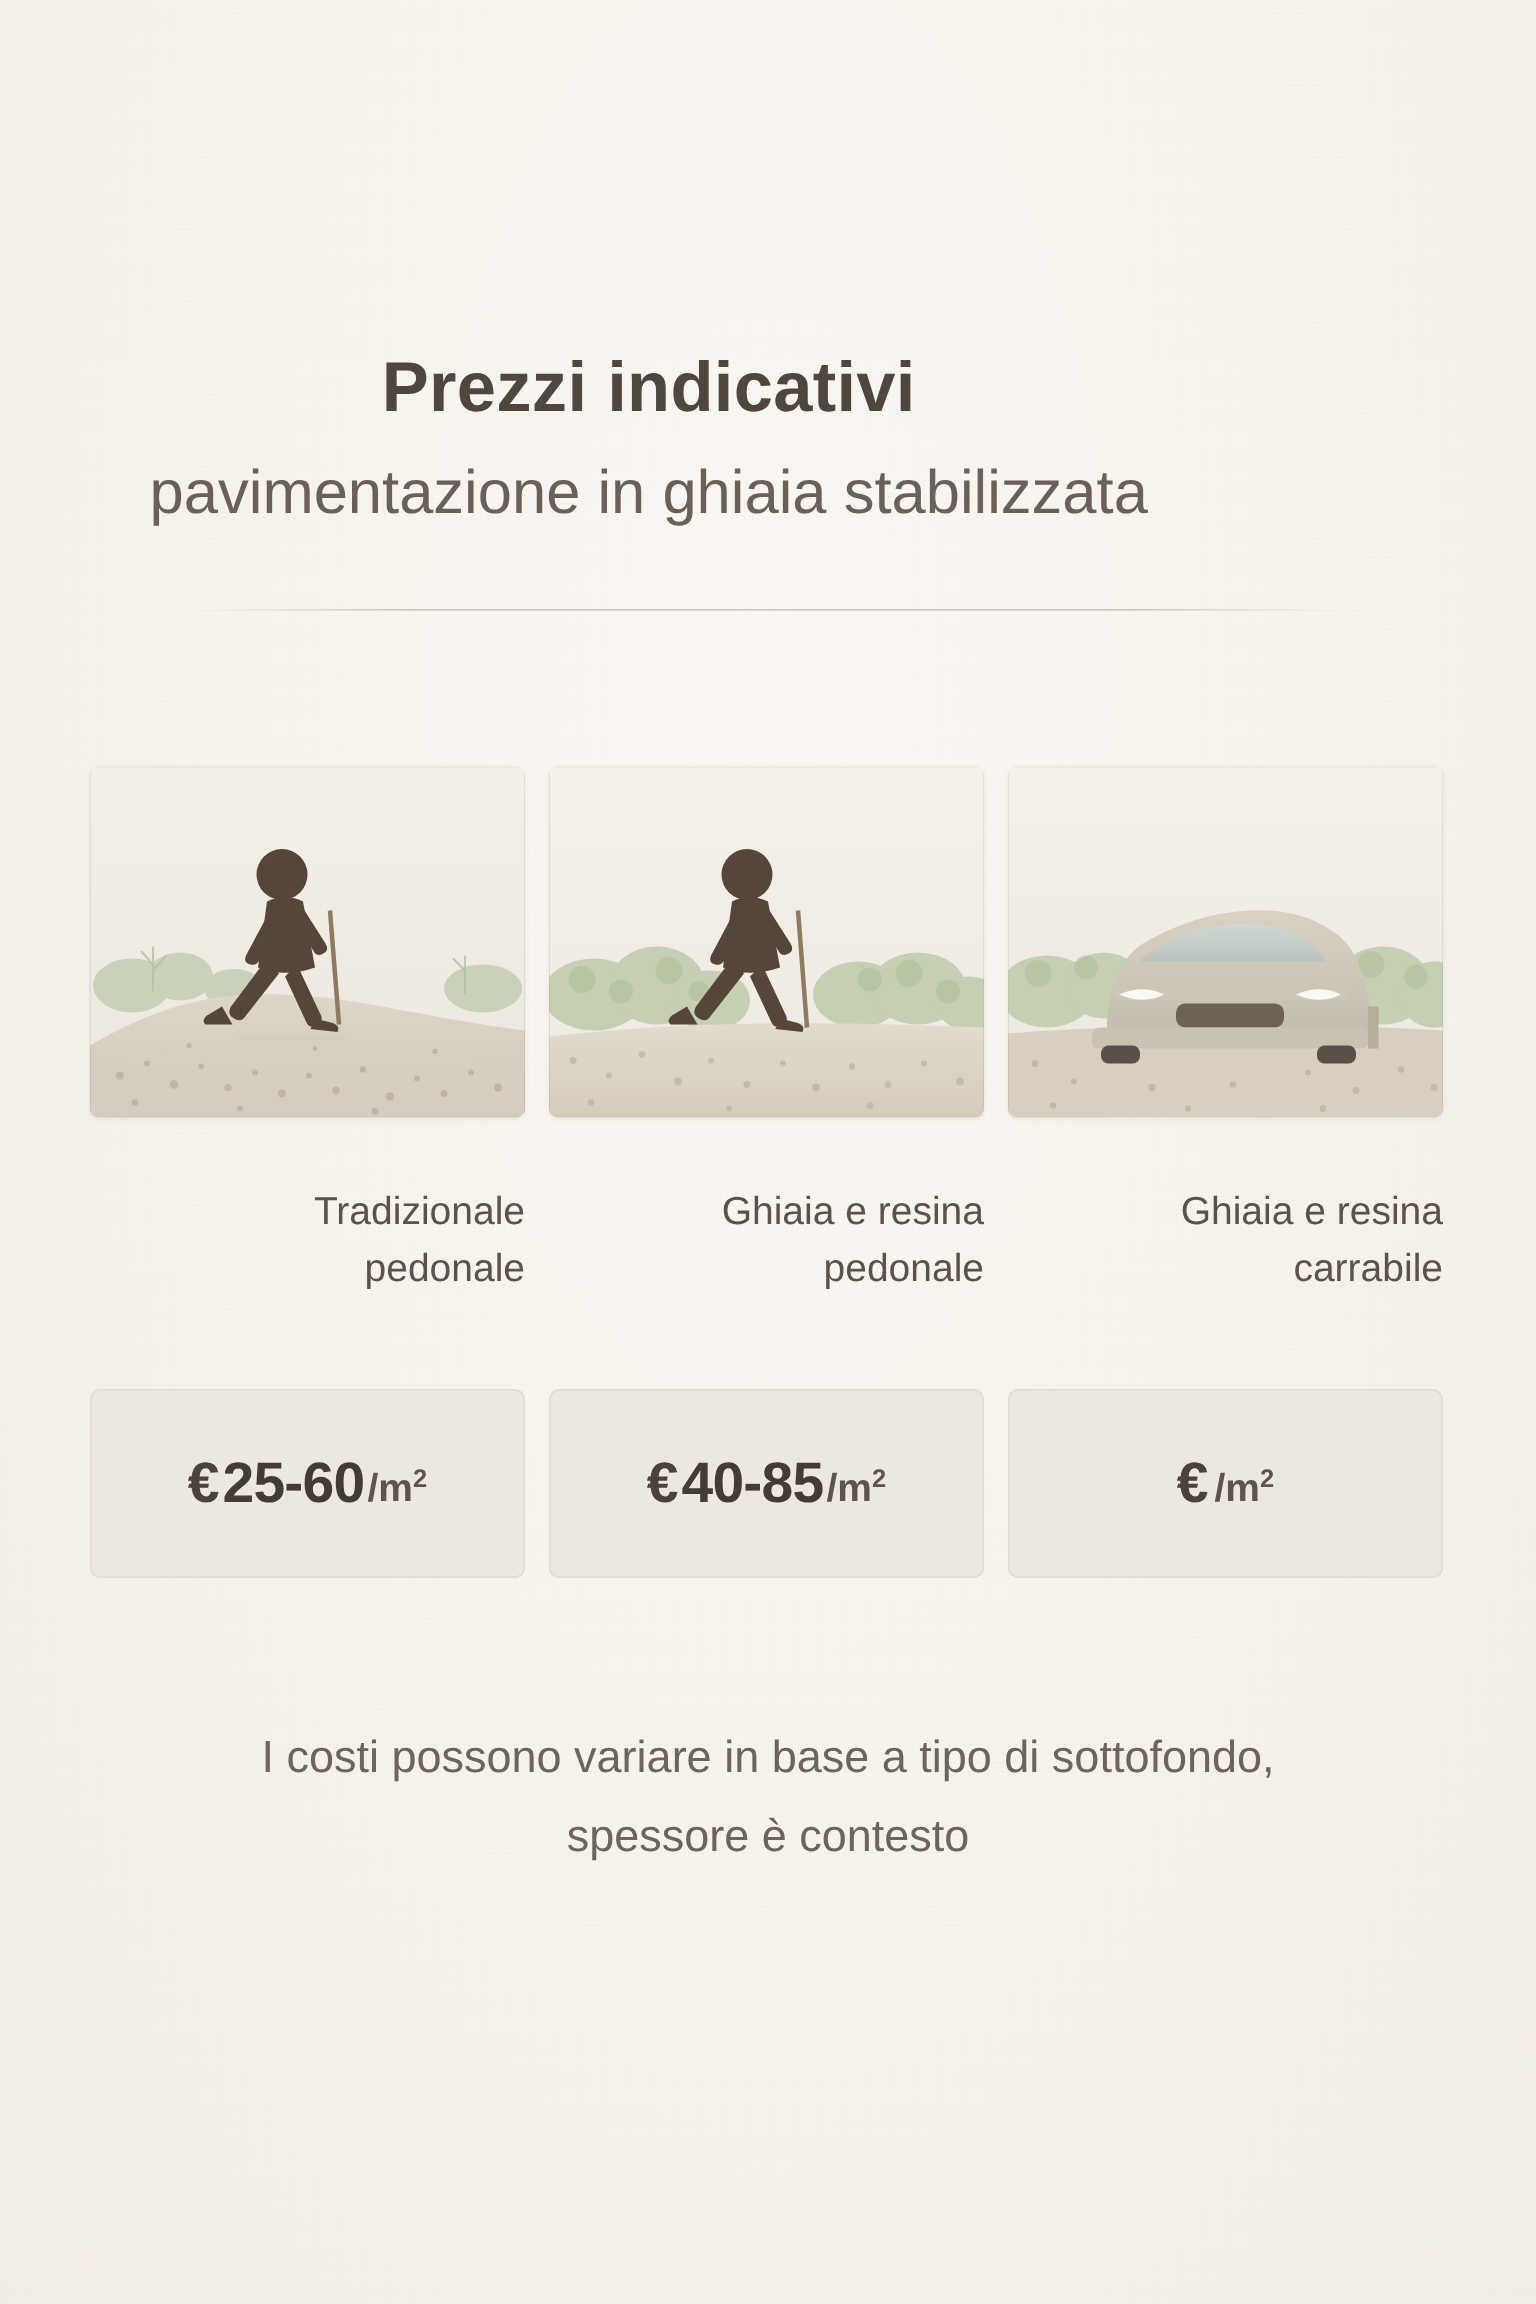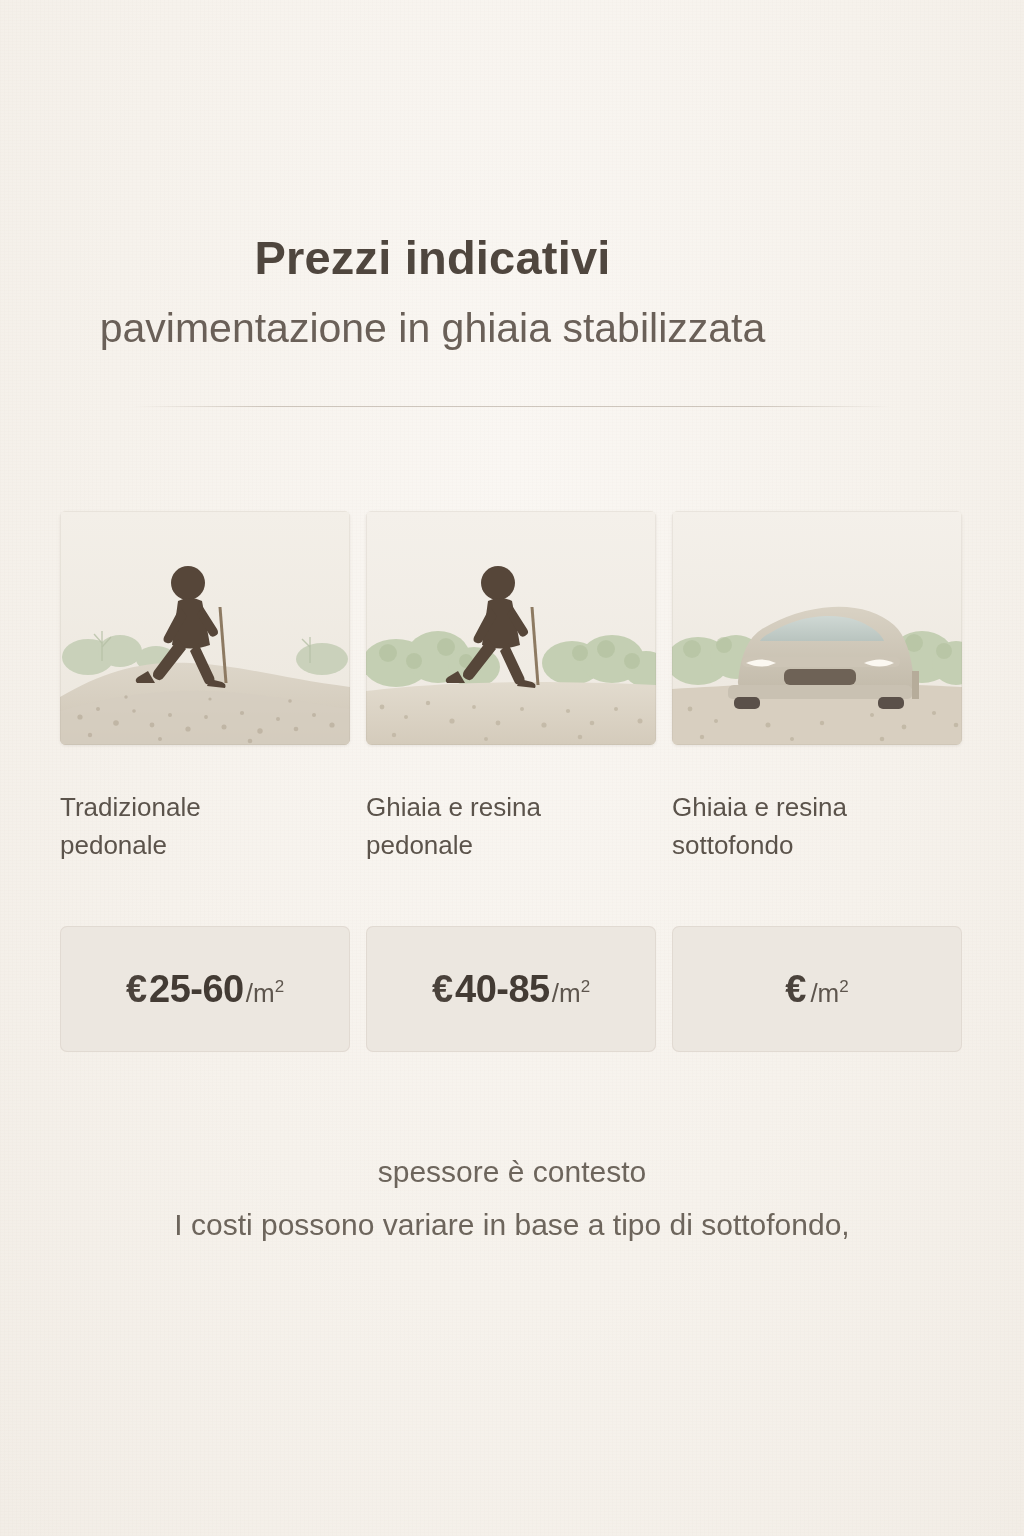--- a/index.html
+++ b/index.html
@@ -80,21 +80,21 @@
     height: 234px;
     border-radius: 6px;
     overflow: hidden;
     background: #efeae2;
     box-shadow: 0 1px 3px rgba(90,78,66,.10);
   }
   .thumb svg { display: block; width: 100%; height: 100%; }
 
   .card-label {
     margin-top: 44px;
-    text-align: left;
+    text-align: right;
     font-size: 26px;
     line-height: 1.45;
     color: #5b534b;
     font-weight: 400;
   }
 
   .prices {
     position: absolute;
     top: 926px;
     left: 60px;
@@ -125,21 +125,21 @@
     margin-right: 2px;
   }
   .amount {
     font-size: 38px;
     font-weight: bold;
     letter-spacing: -.5px;
     color: #433b34;
   }
   .unit {
     font-size: 26px;
-    font-weight: 400;
+    font-weight: 700;
     color: #5d554d;
     margin-left: 2px;
   }
   .unit sup { font-size: 17px; }
 
   .note {
     position: absolute;
     top: 1146px;
     left: 0;
     width: 1024px;
@@ -376,21 +376,21 @@
             <rect x="62" y="186" width="26" height="12" rx="5" fill="#5a5049"></rect>
             <rect x="206" y="186" width="26" height="12" rx="5" fill="#5a5049"></rect>
           </g>
 
           <rect x="240" y="160" width="7" height="28" fill="#b6ac9a"></rect>
           <rect x="0" y="0" width="290" height="234" fill="none" stroke="rgba(150,135,118,.22)" stroke-width="1"></rect>
         </svg>
       </div>
       <div class="card-label">
         <div>Ghiaia e resina</div>
-        <div>sottofondo</div>
+        <div>carrabile</div>
       </div>
     </div>
 
   </div>
 
   <div class="prices">
     <div class="price-box">
       <div class="price-text">
         <span class="cur">€</span>
         <span class="amount">25-60</span>
@@ -406,16 +406,16 @@
     </div>
     <div class="price-box">
       <div class="price-text">
         <span class="cur">€</span>
         <span class="unit">/m<sup>2</sup></span>
       </div>
     </div>
   </div>
 
   <div class="note">
+    <div>I costi possono variare in base a tipo di sottofondo,</div>
     <div>spessore è contesto</div>
-    <div>I costi possono variare in base a tipo di sottofondo,</div>
   </div>
 </div>
 
 </body></html>

